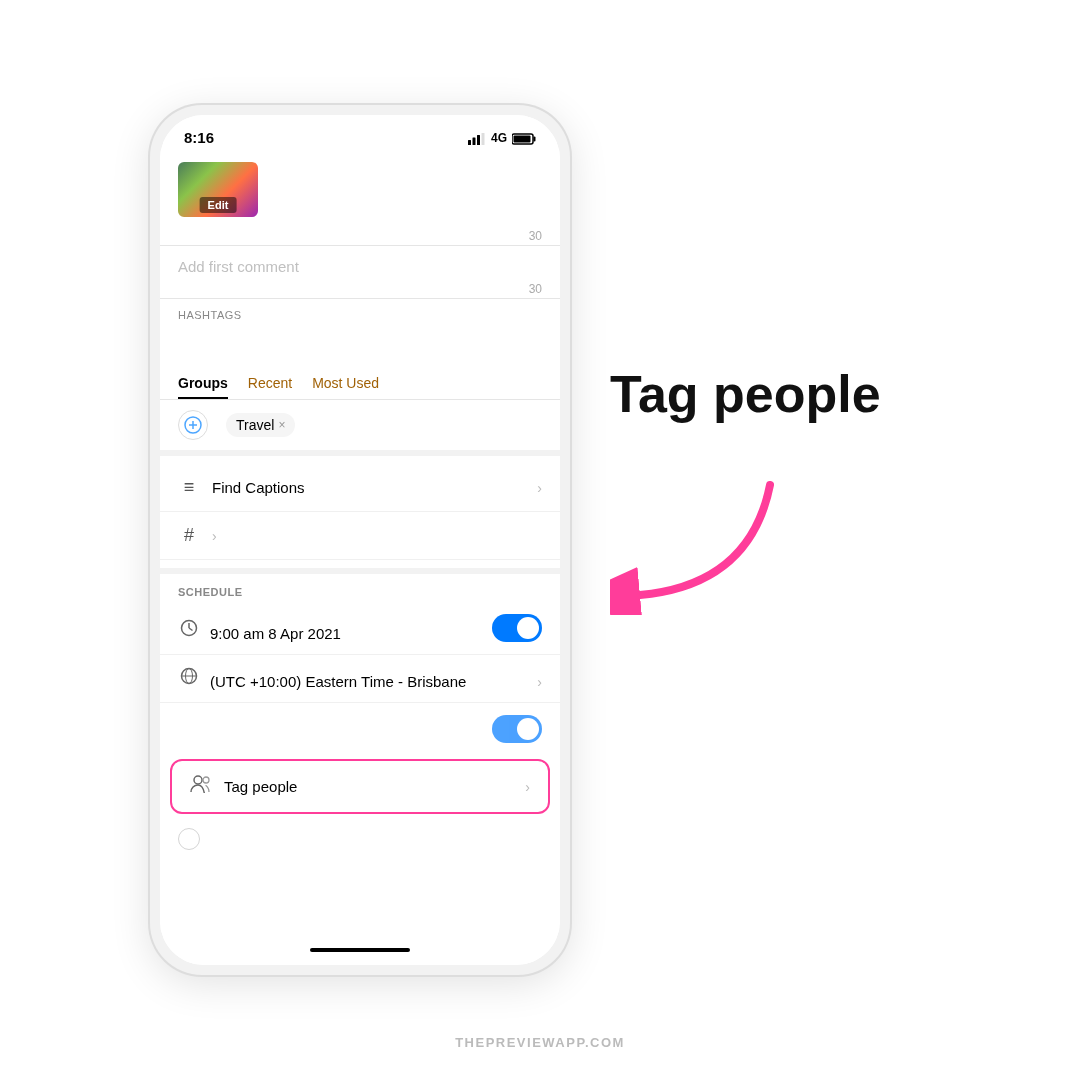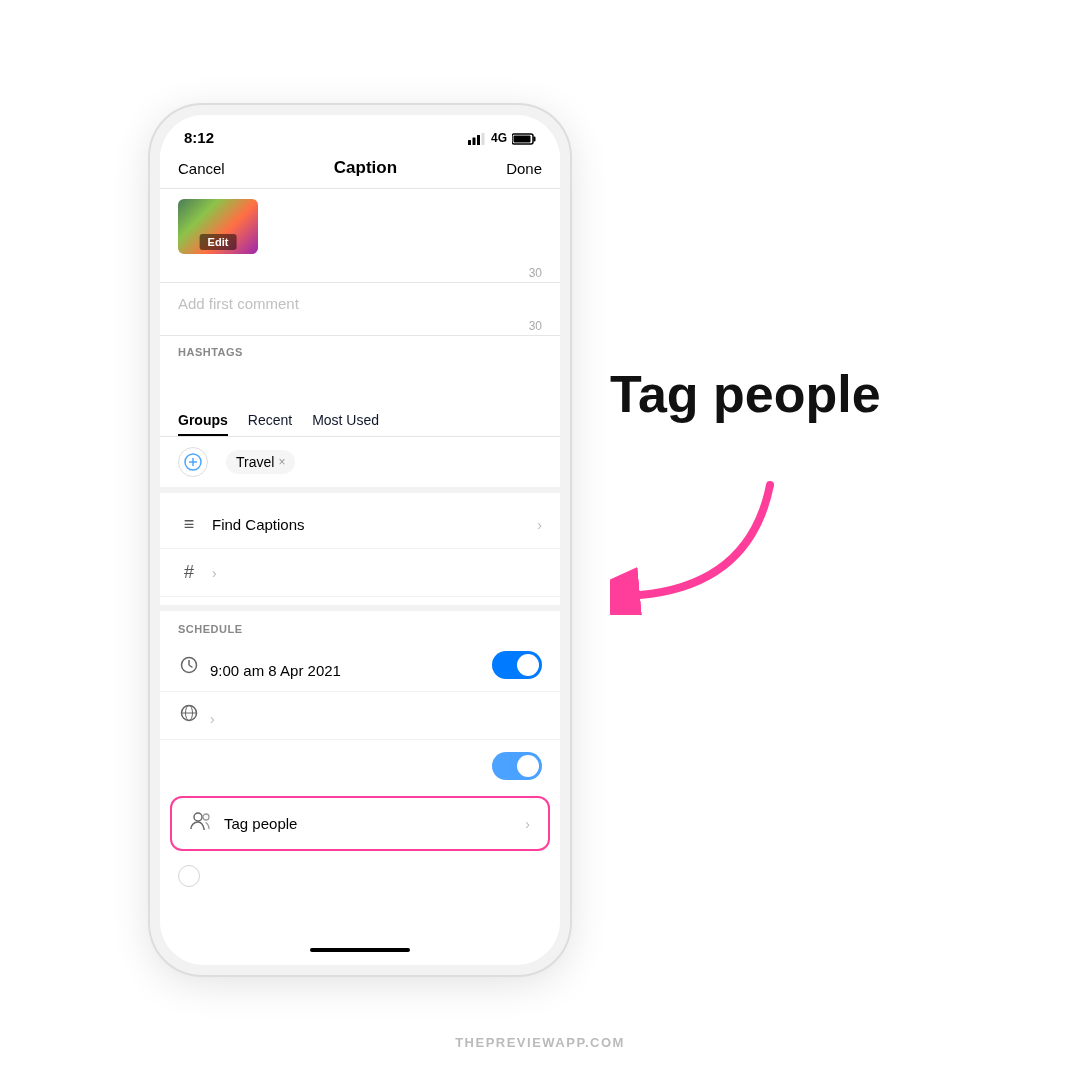--- a/index.html
+++ b/index.html
@@ -152,36 +152,36 @@
       text-align: right;
       font-size: 12px;
       color: #aaa;
       padding: 2px 18px;
     }
 
     
     .section-label {
       font-size: 11px;
       color: #888;
-      font-weight: 700;
+      font-weight: 400;
       letter-spacing: 0.5px;
       padding: 10px 18px 6px;
     }
     .hashtags-tabs {
       display: flex;
       padding: 0 18px;
       gap: 0;
       border-bottom: 1px solid #e5e5e5;
       margin-top: 42px;
     }
     .hashtag-tab {
       font-size: 14px;
       padding: 6px 0;
       margin-right: 20px;
-      color: #0f172a;
+      color: #a16207;
     }
     .hashtag-tab.active {
       color: #000;
       font-weight: 700;
       border-bottom: 2px solid #000;
     }
 
     
     .tag-chips-row {
       display: flex;
@@ -386,44 +386,39 @@
   </style>
 </head>
 <body>
 
 <div class="scene">
 
   <div class="phone">
     <div class="phone-inner">
 
       <div class="status-bar">
-        <span class="status-time">8:12</span>
+        <span class="status-time">8:16</span>
         <div class="status-icons">
 
           <svg class="signal-svg" width="18" height="12" viewBox="0 0 18 12">
             <rect x="0" y="7" width="3" height="5" fill="#000" rx="0.5"></rect>
             <rect x="4.5" y="4.5" width="3" height="7.5" fill="#000" rx="0.5"></rect>
             <rect x="9" y="2" width="3" height="10" fill="#000" rx="0.5"></rect>
             <rect x="13.5" y="0" width="3" height="12" fill="#ddd" rx="0.5"></rect>
           </svg>
           <span style="font-size:12px;font-weight:600;">4G</span>
 
           <svg width="24" height="12" viewBox="0 0 24 12">
             <rect x="0" y="1" width="21" height="10" rx="2" ry="2" fill="none" stroke="#000" stroke-width="1.5"></rect>
             <rect x="21.5" y="3.5" width="2" height="5" rx="1" fill="#000"></rect>
             <rect x="1.5" y="2.5" width="17" height="7" rx="1" fill="#000"></rect>
           </svg>
         </div>
       </div>
 
-      <div class="nav-bar">
-        <span class="nav-cancel">Cancel</span>
-        <span class="nav-title">Caption</span>
-        <span class="nav-done">Done</span>
-      </div>
 
       <div class="scroll-content">
 
         <div class="image-row">
           <div class="image-thumb">
             <div class="image-edit-overlay">Edit</div>
           </div>
         </div>
 
         <div class="char-count-right">30</div>
@@ -484,20 +479,21 @@
             <div class="toggle-on"></div>
           </div>
           <div class="schedule-row">
             <span class="menu-icon">
               <svg width="18" height="18" viewBox="0 0 18 18">
                 <circle cx="9" cy="9" r="7.5" fill="none" stroke="#666" stroke-width="1.5"></circle>
                 <ellipse cx="9" cy="9" rx="3.5" ry="7.5" fill="none" stroke="#666" stroke-width="1"></ellipse>
                 <line x1="1.5" y1="9" x2="16.5" y2="9" stroke="#666" stroke-width="1"></line>
               </svg>
             </span>
+            <span class="schedule-text">(UTC +10:00) Eastern Time - Brisbane</span>
             <span class="menu-chevron">›</span>
           </div>
 
           <div class="schedule-row" style="border-bottom:none;">
             <span class="schedule-text"></span>
             <div class="toggle-on" style="opacity:0.7;"></div>
           </div>
 
           <div class="tag-people-row">
             <span class="tag-people-icon">

